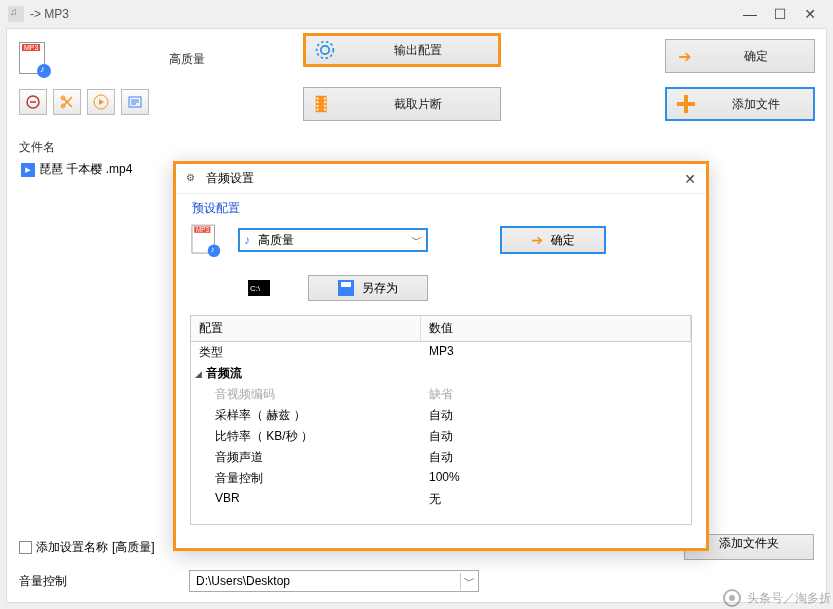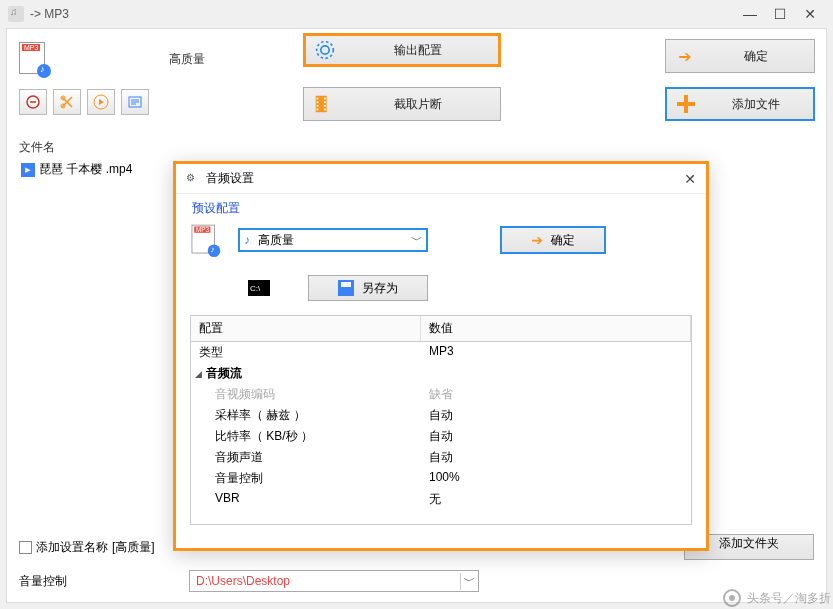--- a/index.html
+++ b/index.html
@@ -49,21 +49,21 @@
 .file-item .fi-icon::after { content: "▶"; color: #fff; font-size: 7px; }
 
 .bottom-row1 { position: absolute; left: 12px; bottom: 42px; display: flex; align-items: center; gap: 4px; width: 795px; }
 .bottom-row1 .chk { width: 13px; height: 13px; border: 1px solid #888; background: #fff; cursor: pointer; }
 .bottom-row1 .spacer { flex: 1; }
 .btn-addfolder { width: 130px; height: 26px; border: 1px solid #adadad; background: linear-gradient(#f0f0f0,#e5e5e5); display: flex; align-items: flex-start; justify-content: center; cursor: pointer; }
 
 .bottom-row2 { position: absolute; left: 12px; bottom: 10px; display: flex; align-items: center; gap: 10px; width: 795px; }
 .bottom-row2 .lbl { width: 160px; }
 .combo { border: 1px solid #aaa; background: #fff; height: 22px; display: flex; align-items: center; width: 290px; cursor: pointer; }
-.combo .val { flex: 1; padding: 0 6px; color: #ef4444; }
+.combo .val { flex: 1; padding: 0 6px; color: #000000; }
 .combo .arrow { width: 18px; text-align: center; color: #555; border-left: 1px solid #ccc; }
 
 
 .modal { position: absolute; left: 166px; top: 132px; width: 536px; height: 390px; background: #fff; border: 3px solid #f7941e; box-shadow: 0 4px 20px rgba(0,0,0,0.2); }
 .modal-title { height: 30px; display: flex; align-items: center; padding: 0 10px; border-bottom: 1px solid #eee; }
 .modal-title .mt-icon { width: 14px; height: 14px; margin-right: 6px; font-size: 10px; color: #555; }
 .modal-title .mt-close { cursor: pointer; font-size: 14px; color: #444; }
 .modal-title .spacer { flex: 1; }
 
 .modal-body { padding: 4px 14px 10px 14px; }

